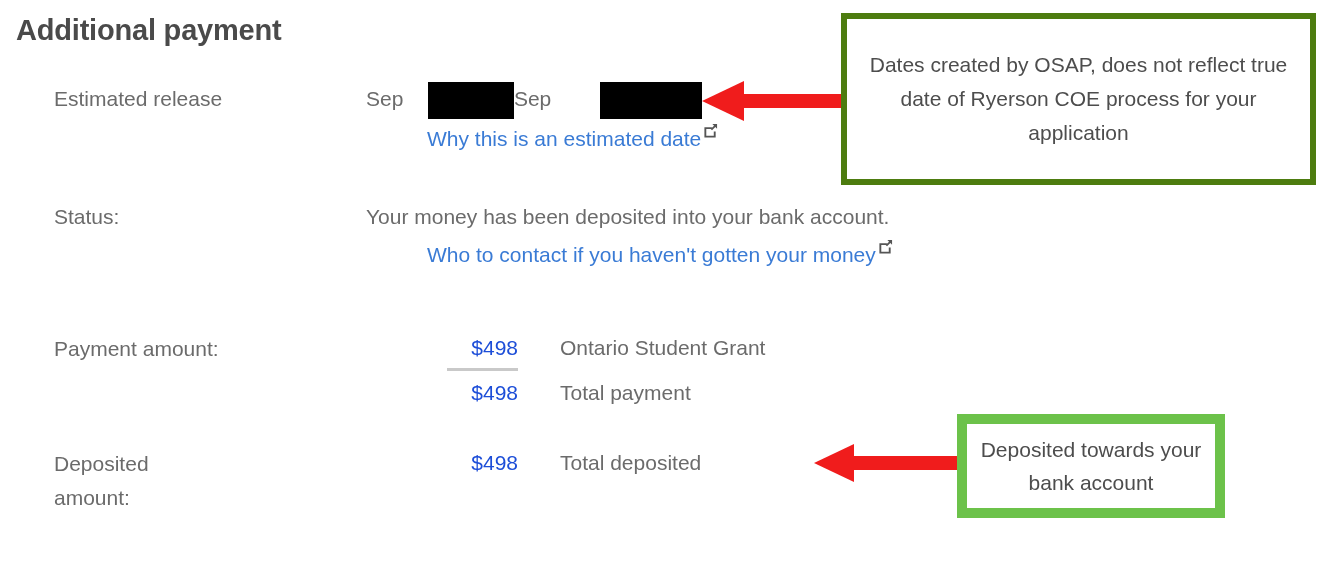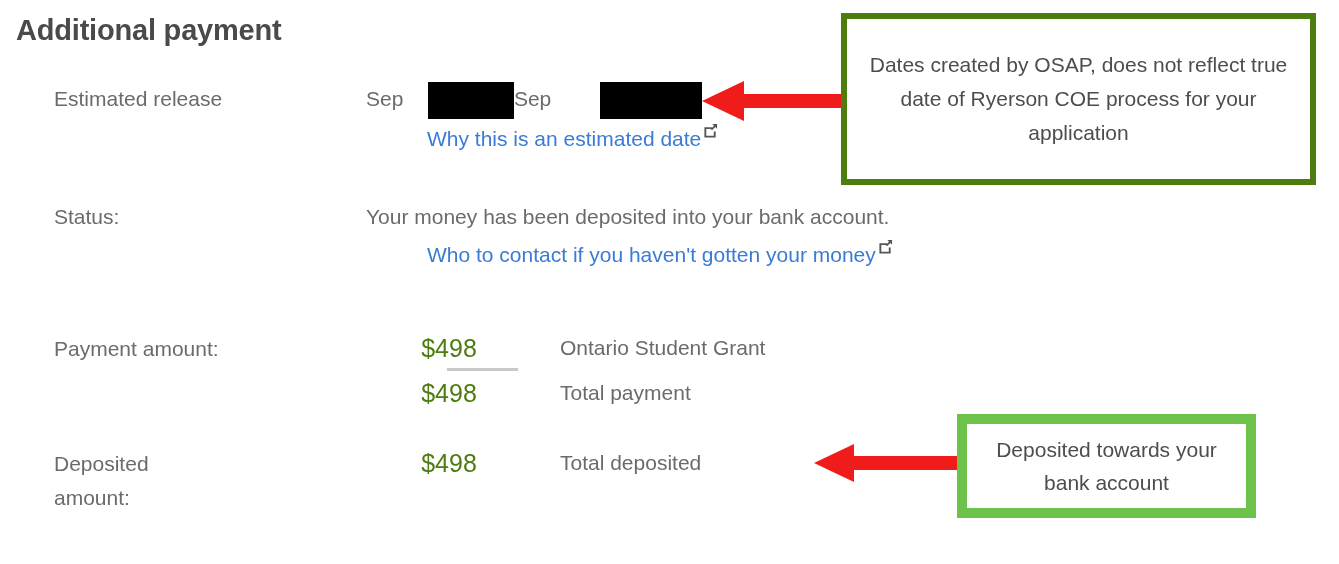--- a/index.html
+++ b/index.html
@@ -91,23 +91,23 @@
   }
   #redaction-bar-1 { left: 428px; top: 82px;  width: 86px;  height: 37px; }
   #redaction-bar-2 { left: 600px; top: 82px;  width: 102px; height: 37px; }
 
   
   .amount-row { position: absolute; left: 0; width: 100%; }
   .amount-value {
     position: absolute;
     left: 380px;
     width: 138px;
-    text-align: center;
-    font-size: 25px;
-    color: #4d7c0f;
+    text-align: right;
+    font-size: 21px;
+    color: #1d4ed8;
     line-height: 32px;
   }
   .amount-desc {
     position: absolute;
     left: 560px;
     font-size: 21px;
     color: #6b6b6b;
     line-height: 32px;
     white-space: nowrap;
   }
@@ -148,21 +148,21 @@
     text-align: center;
     line-height: 34px;
     padding: 0 12px;
   }
 
   
   #annotation-deposit-box {
     position: absolute;
     left: 957px;
     top: 414px;
-    width: 299px;
+    width: 268px;
     height: 104px;
     background: #ffffff;
     border: 10px solid #6cc24a;
     box-sizing: border-box;
     display: flex;
     align-items: center;
     justify-content: center;
   }
   #annotation-deposit-text {
     font-size: 21px;

